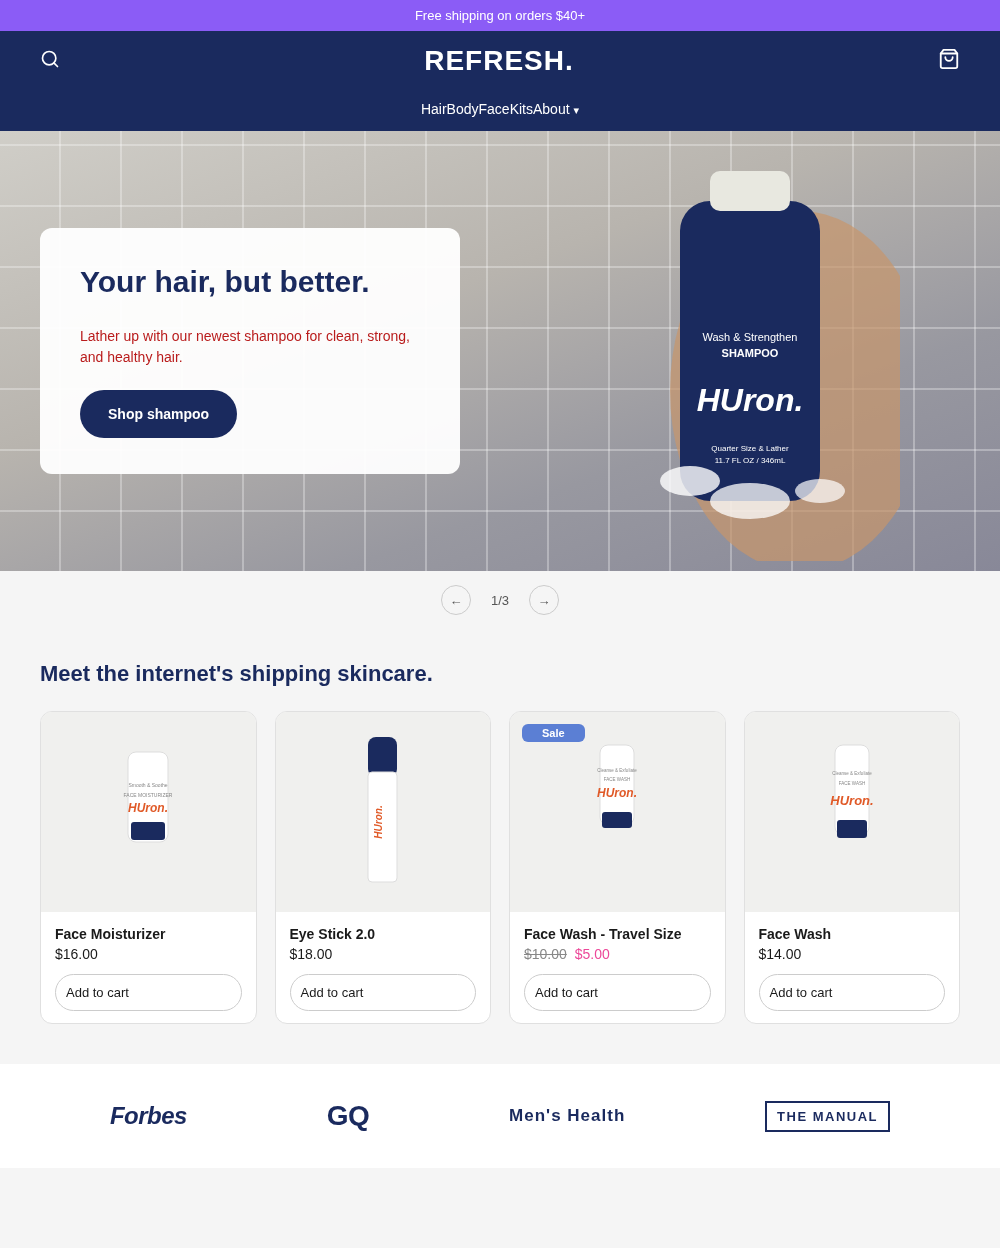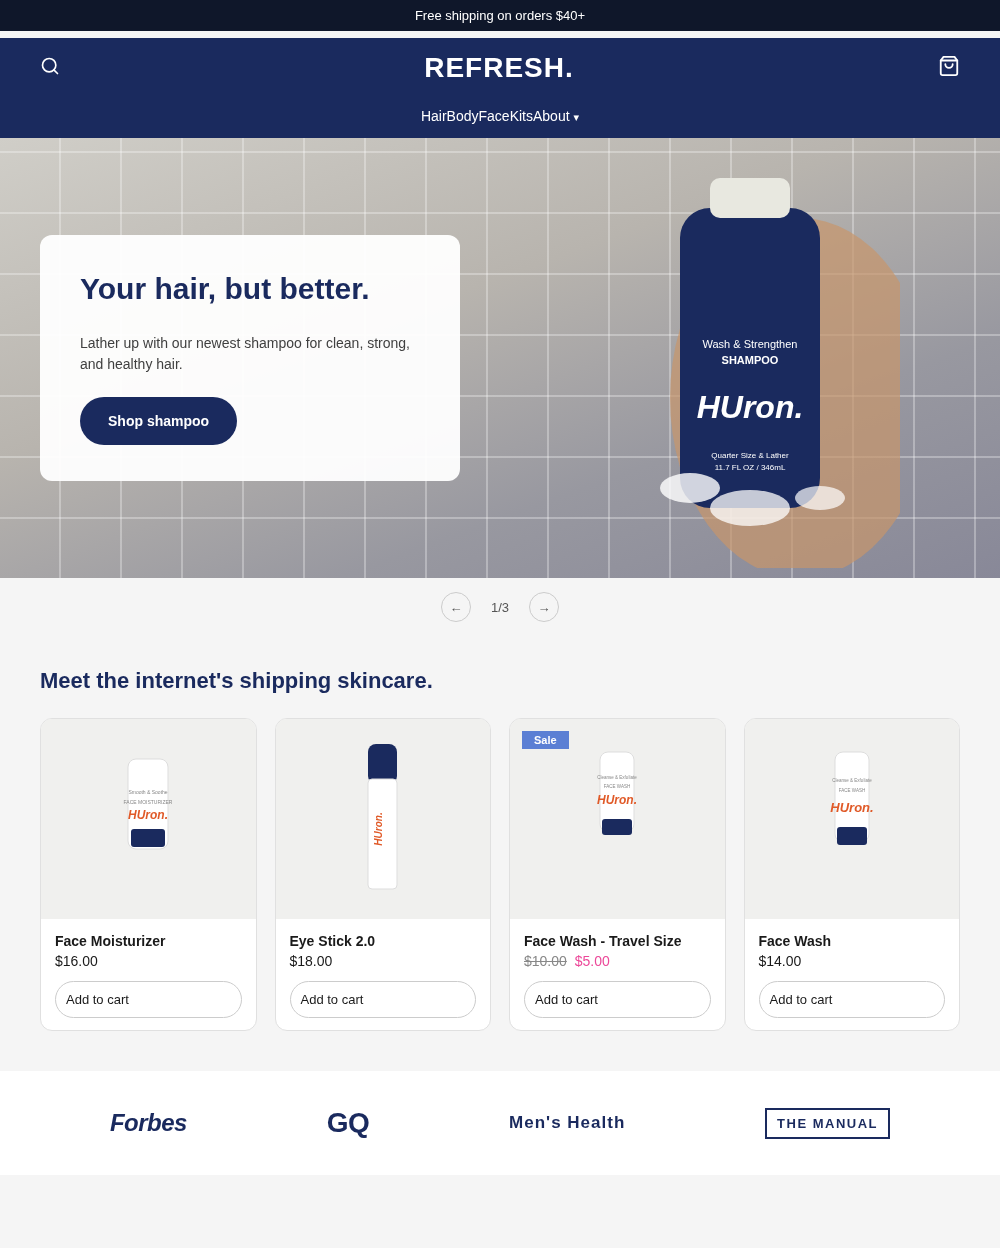--- a/index.html
+++ b/index.html
@@ -1,35 +1,34 @@
 <!DOCTYPE html>
 <html><head>
   <meta charset="utf-8">
   <style>
     * { box-sizing: border-box; margin: 0; padding: 0; }
     body { font-family: -apple-system, BlinkMacSystemFont, 'Segoe UI', sans-serif; background: #f5f5f5; width: 1000px; }
 
     
     .announcement-bar {
-      background: #0f172a;
+      background: #8b5cf6;
       color: #fff;
       text-align: center;
       padding: 8px;
       font-size: 13px;
       font-weight: 500;
     }
 
     
     .header {
       background: #1a2a5e;
       padding: 14px 40px;
       display: flex;
       align-items: center;
       justify-content: space-between;
-      margin-top: 7px;
     }
     .header-logo {
       color: #fff;
       font-size: 28px;
       font-weight: 900;
       letter-spacing: 1px;
       font-style: italic;
     }
     .header-logo span { font-style: normal; }
     .header-icon {
@@ -88,21 +87,21 @@
     }
     .hero-title {
       font-size: 30px;
       font-weight: 800;
       color: #1a2a5e;
       margin-bottom: 26px;
       line-height: 1.2;
     }
     .hero-subtitle {
       font-size: 14px;
-      color: #404040;
+      color: #b91c1c;
       margin-bottom: 22px;
       line-height: 1.5;
     }
     .hero-btn {
       background: #1a2a5e;
       color: #fff;
       border: none;
       border-radius: 50px;
       padding: 16px 28px;
       font-size: 14px;
@@ -178,22 +177,22 @@
       position: relative;
     }
     .sale-badge {
       position: absolute;
       top: 12px;
       left: 12px;
       background: #5b7fd4;
       color: #fff;
       font-size: 11px;
       font-weight: 700;
-      padding: 3px 12px;
-      border-radius: 0;
+      padding: 3px 20px;
+      border-radius: 6px;
     }
     .product-info {
       padding: 14px 14px 12px;
       flex: 1;
       display: flex;
       flex-direction: column;
     }
     .product-name {
       font-size: 14px;
       font-weight: 700;

